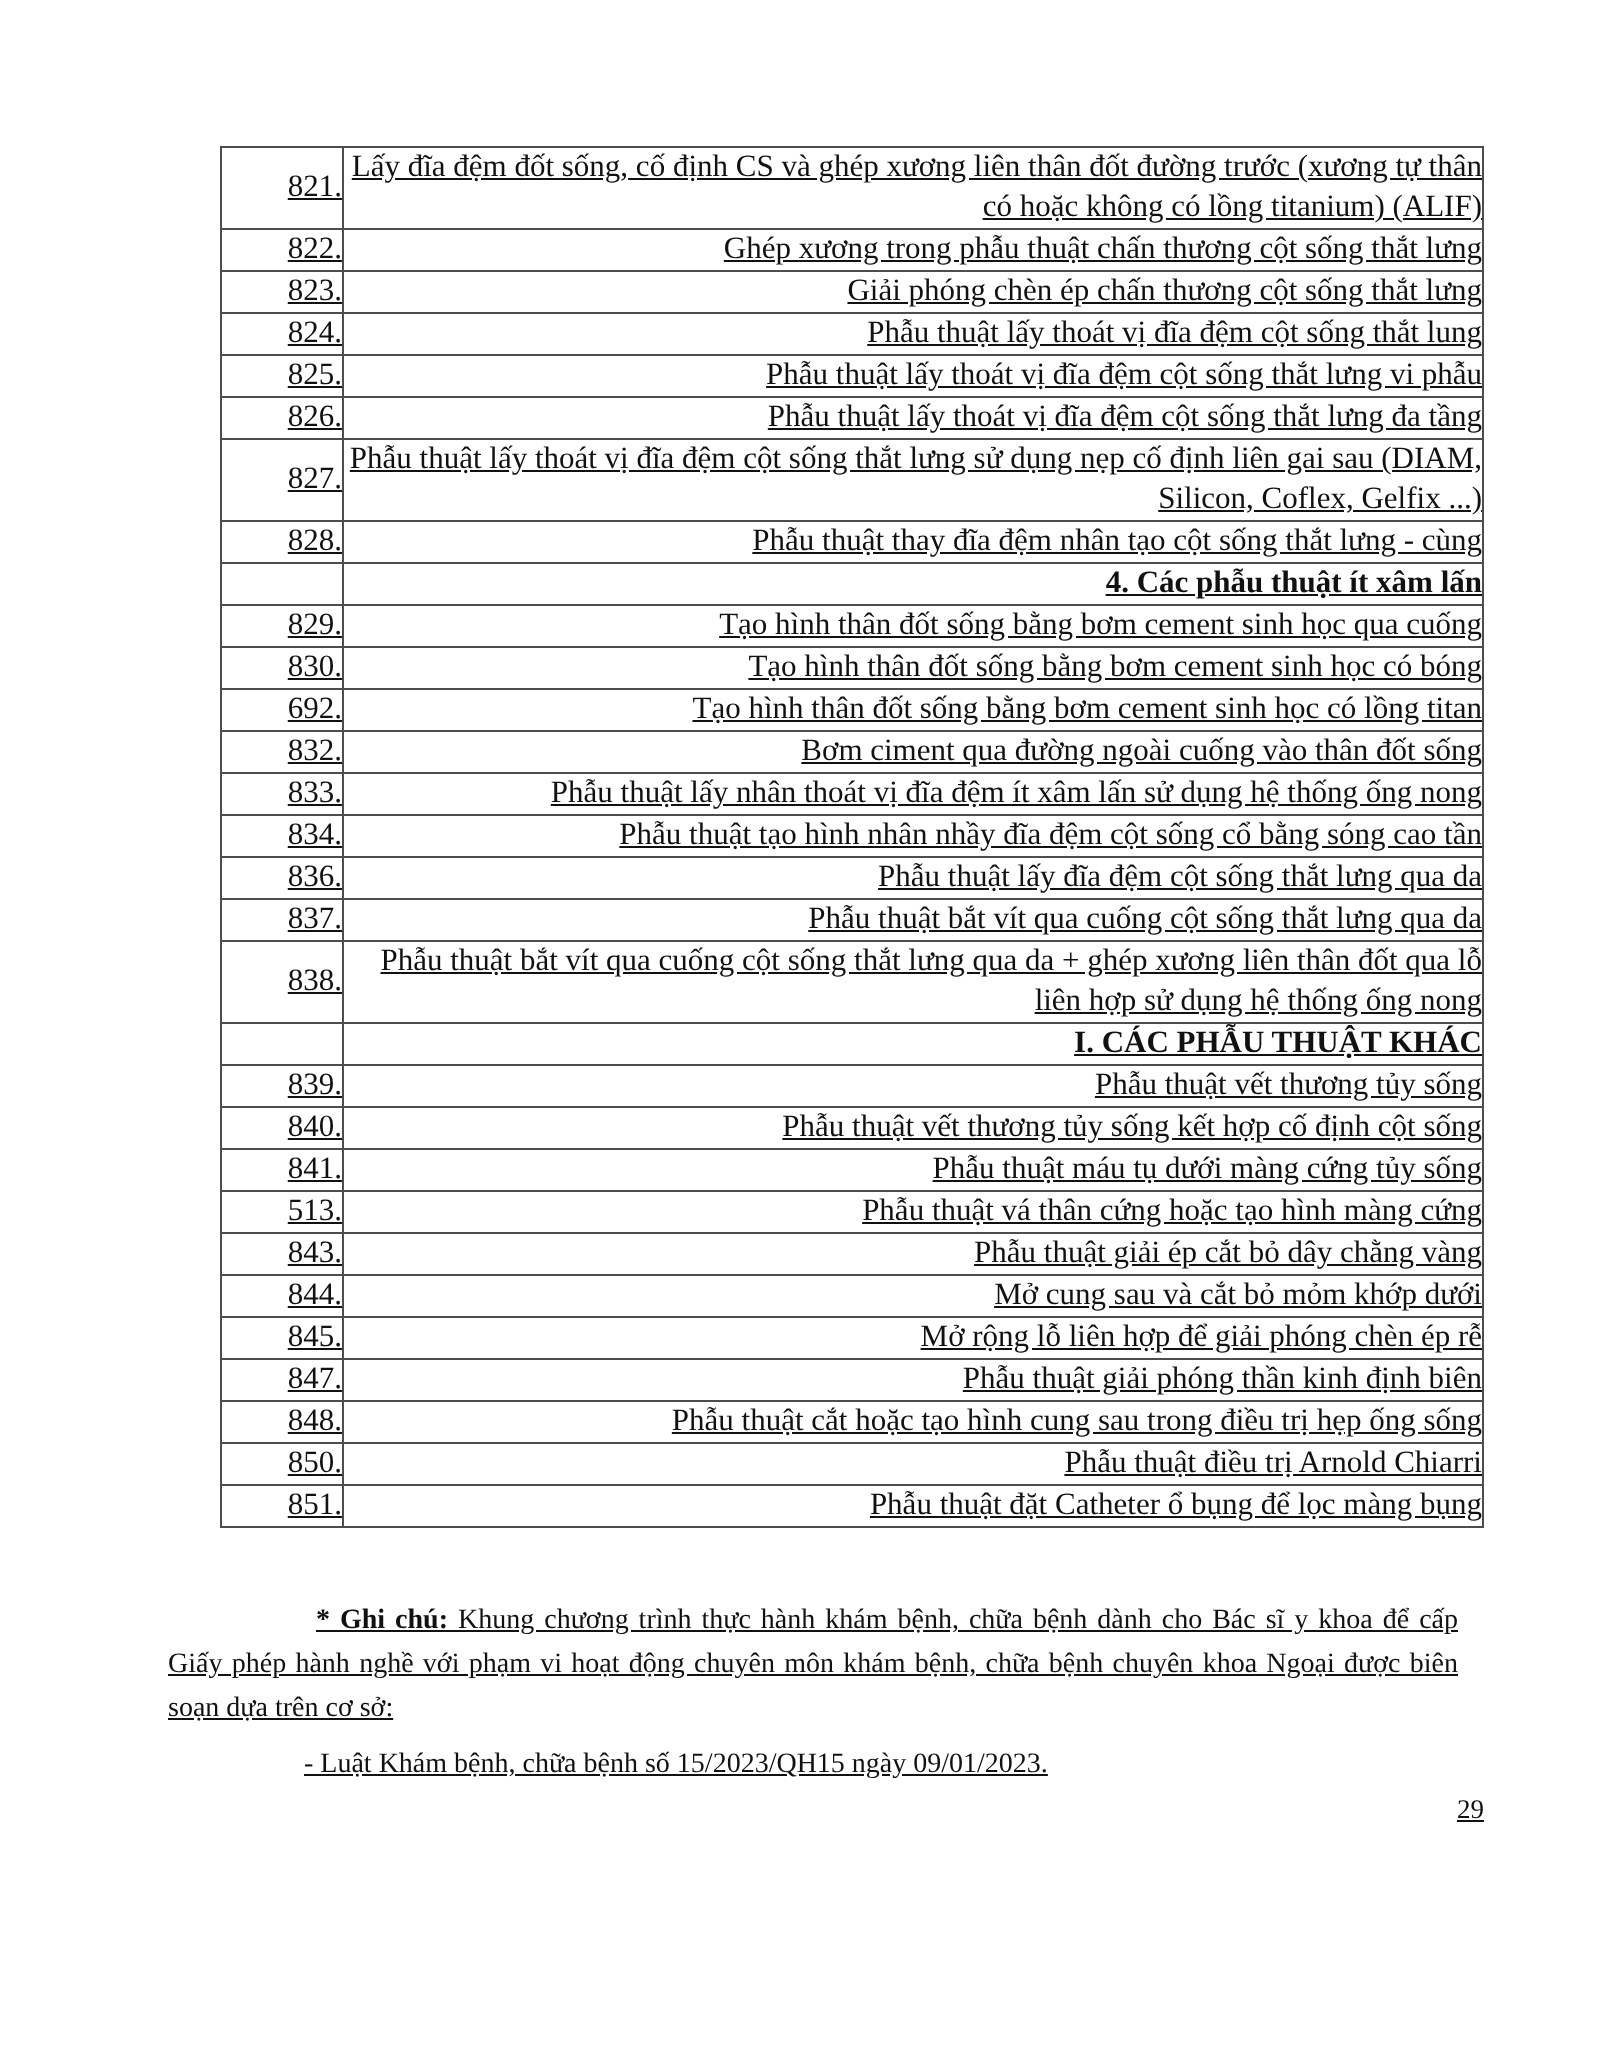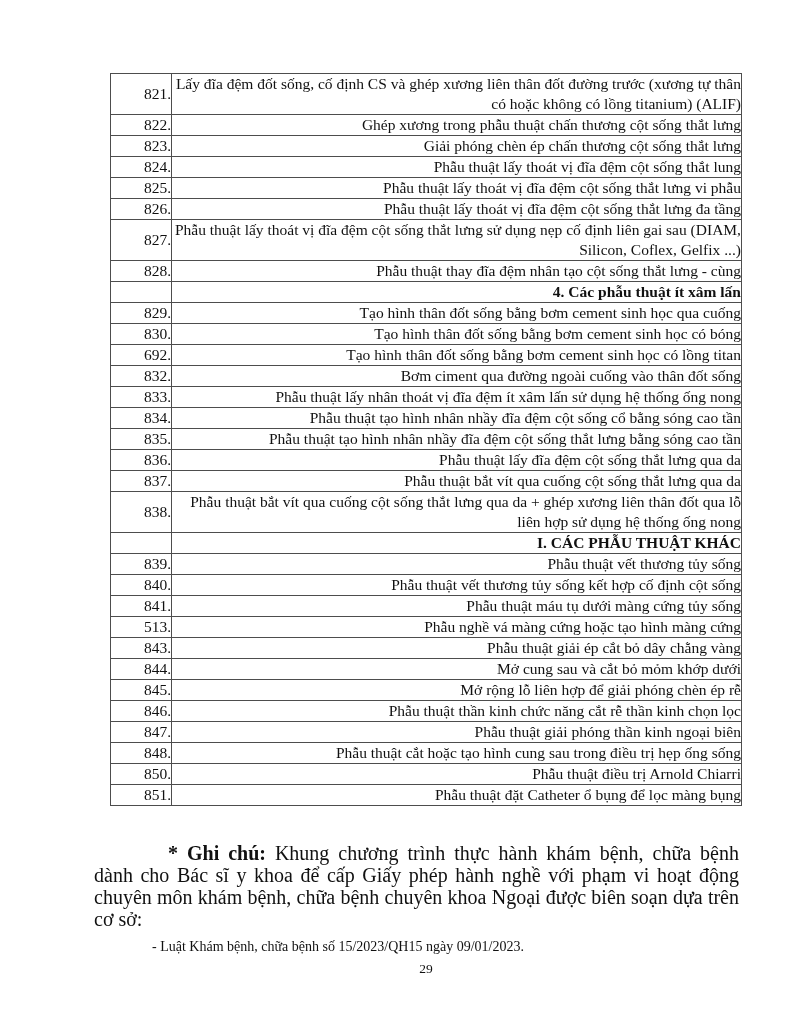--- a/index.html
+++ b/index.html
@@ -11,20 +11,21 @@
     width: 800px;
     height: 1035px;
     font-family: "Liberation Serif", "DejaVu Serif", serif;
     color: #111111;
     overflow: hidden;
   }
   .doc {
     width: 645px;
     margin-left: 78px;
     padding-top: 73px;
+    text-decoration: underline;
   }
   table.proc {
     border-collapse: collapse;
     margin-left: 32px;
     width: 632px;
     table-layout: fixed;
   }
   table.proc td {
     border: 1px solid #4d4d4d;
     font-size: 15.5px;
@@ -39,38 +40,38 @@
   }
   td.desc {
     padding-left: 7px;
     padding-right: 4px;
     text-align: right;
   }
   td.desc.header {
     font-weight: bold;
   }
   .note {
-    margin: 36px 0 0 16px;
+    margin: 36px 0 0 6px;
     width: 645px;
-    font-size: 20px;
+    font-size: 14px;
     line-height: 22px;
     text-align: justify;
     text-indent: 74px;
   }
   .note b { font-weight: bold; }
   .bullet {
     margin: 6px 0 0 74px;
     font-size: 14px;
     line-height: 22px;
   }
   .pagenum {
     width: 632px;
     margin-left: 32px;
     margin-top: 2px;
-    text-align: center;
+    text-align: right;
     font-size: 13.5px;
     line-height: 18px;
   }
 </style>
 </head>
 <body>
 
 <div class="doc">
 
   <table class="proc">
@@ -129,24 +130,20 @@
         </tr>
         <tr>
           <td class="num">833.</td>
           <td class="desc">Phẫu thuật lấy nhân thoát vị đĩa đệm ít xâm lấn sử dụng hệ thống ống nong</td>
         </tr>
         <tr>
           <td class="num">834.</td>
           <td class="desc">Phẫu thuật tạo hình nhân nhầy đĩa đệm cột sống cổ bằng sóng cao tần</td>
         </tr>
         <tr>
-          <td class="num">835.</td>
-          <td class="desc">Phẫu thuật tạo hình nhân nhầy đĩa đệm cột sống thắt lưng bằng sóng cao tần</td>
-        </tr>
-        <tr>
           <td class="num">836.</td>
           <td class="desc">Phẫu thuật lấy đĩa đệm cột sống thắt lưng qua da</td>
         </tr>
         <tr>
           <td class="num">837.</td>
           <td class="desc">Phẫu thuật bắt vít qua cuống cột sống thắt lưng qua da</td>
         </tr>
         <tr>
           <td class="num">838.</td>
           <td class="desc">Phẫu thuật bắt vít qua cuống cột sống thắt lưng qua da + ghép xương liên thân đốt qua lỗ liên hợp sử dụng hệ thống ống nong</td>
@@ -162,41 +159,37 @@
         <tr>
           <td class="num">840.</td>
           <td class="desc">Phẫu thuật vết thương tủy sống kết hợp cố định cột sống</td>
         </tr>
         <tr>
           <td class="num">841.</td>
           <td class="desc">Phẫu thuật máu tụ dưới màng cứng tủy sống</td>
         </tr>
         <tr>
           <td class="num">513.</td>
-          <td class="desc">Phẫu nghề vá màng cứng hoặc tạo hình màng cứng</td>
+          <td class="desc">Phẫu thuật vá thân cứng hoặc tạo hình màng cứng</td>
         </tr>
         <tr>
           <td class="num">843.</td>
           <td class="desc">Phẫu thuật giải ép cắt bỏ dây chằng vàng</td>
         </tr>
         <tr>
           <td class="num">844.</td>
           <td class="desc">Mở cung sau và cắt bỏ mỏm khớp dưới</td>
         </tr>
         <tr>
           <td class="num">845.</td>
           <td class="desc">Mở rộng lỗ liên hợp để giải phóng chèn ép rễ</td>
         </tr>
         <tr>
-          <td class="num">846.</td>
-          <td class="desc">Phẫu thuật thần kinh chức năng cắt rễ thần kinh chọn lọc</td>
-        </tr>
-        <tr>
           <td class="num">847.</td>
-          <td class="desc">Phẫu thuật giải phóng thần kinh ngoại biên</td>
+          <td class="desc">Phẫu thuật giải phóng thần kinh định biên</td>
         </tr>
         <tr>
           <td class="num">848.</td>
           <td class="desc">Phẫu thuật cắt hoặc tạo hình cung sau trong điều trị hẹp ống sống</td>
         </tr>
         <tr>
           <td class="num">850.</td>
           <td class="desc">Phẫu thuật điều trị Arnold Chiarri</td>
         </tr>
         <tr>

